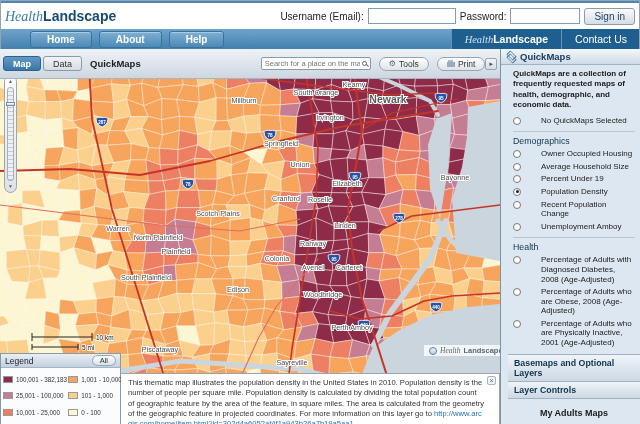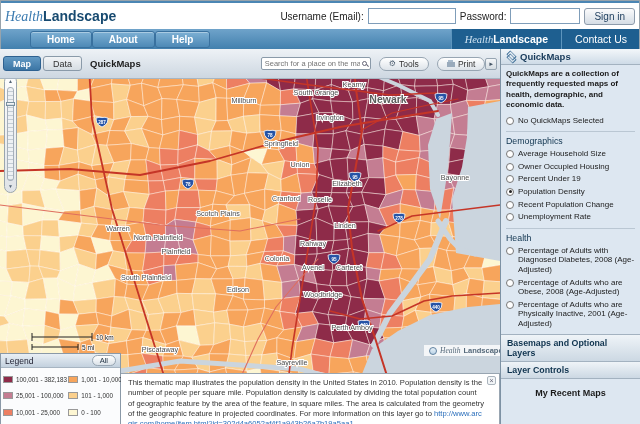--- a/index.html
+++ b/index.html
@@ -9,21 +9,21 @@
   .header{height:25px;display:flex;align-items:center;padding:13px 5px;background:#fff}
   .logo{font-size:14px;white-space:nowrap}
   .logo-health{font-family:"Liberation Serif",serif;font-style:italic;color:#3a7ab0}
   .logo-land{color:#174a70;font-weight:bold}
   .login{margin-left:auto;display:flex;align-items:center;gap:4px}
   .login label{font-size:10px;color:#222;white-space:nowrap}
   .login input{width:88px;height:16px;border:1px solid #7f9db9;font-size:10px;padding:0 2px}
   .login input.pw{width:70px}
   .signin{font-size:10px;padding:2px 9px;background:linear-gradient(#fbfbfc,#d5dde5);border:1px solid #8d9bab;border-radius:3px;color:#1c3c5c;cursor:pointer}
   .nav{height:20px;background:linear-gradient(#6fa3ca,#4280ae);display:flex;align-items:stretch}
-  .nav-items{display:flex;align-items:center;gap:0;padding-left:30px}
+  .nav-items{display:flex;align-items:center;gap:7px;padding-left:30px}
   .nav-btn{color:#fff;font-weight:bold;font-size:10px;padding:2px 16px;background:linear-gradient(#7db0d4,#4d89b6);border:1px solid #39719f;border-radius:3px;box-shadow:inset 0 1px 0 rgba(255,255,255,.35);cursor:pointer}
   .nav-right{margin-left:auto;display:flex;align-items:stretch}
   .nav-right .box{display:flex;align-items:center;padding:0 13px;background:#1e5f90;color:#fff;font-size:10.5px;border-left:1px solid #5d95bd;cursor:pointer;white-space:nowrap}
   .box .logo-health{color:#cfe3f2}
   .box .logo-land{color:#fff;font-weight:bold}
   .main{position:relative;height:376px;display:flex}
   .map-area{position:relative;width:500px;height:100%;overflow:hidden;background:#f6a55c}
   #map-svg{position:absolute;left:0;top:0}
   svg text{font-family:"Liberation Sans",sans-serif}
   text.city{font-size:7.2px;fill:#4b4b4b;paint-order:stroke;stroke:#ffffff;stroke-width:2px;text-anchor:middle}
@@ -62,23 +62,23 @@
   .attribution{position:absolute;left:424px;top:296px;z-index:5;display:flex;align-items:center;gap:3px;background:rgba(255,255,255,.78);padding:1px 5px;font-size:7.5px;color:#55697a;white-space:nowrap}
   .globe{width:8px;height:8px;border-radius:50%;border:1px solid #5f81a0;background:linear-gradient(#e8f1f8,#b9d2e6);flex:none}
   .attr-health{font-family:"Liberation Serif",serif;font-style:italic}
   .attr-land{font-weight:bold}
   .sidebar{width:140px;height:100%;border-left:1px solid #7d92a4;background:#dde7f1;display:flex;flex-direction:column;overflow:hidden}
   .sb-header{height:16px;background:linear-gradient(#f3f7fa,#cedbe7);border-bottom:1px solid #a3b2c0;display:flex;align-items:center;gap:4px;padding:0 5px;font-size:9.5px;font-weight:bold;color:#173a5a;flex:none}
   .layers-icon{width:10px;height:10px;position:relative;display:inline-block;flex:none}
   .layers-icon::before,.layers-icon::after{content:"";position:absolute;left:1px;width:7px;height:7px;border:1px solid #3a6c96;transform:rotate(45deg) scaleY(.6)}
   .layers-icon::before{top:-1px}
   .layers-icon::after{top:2px}
-  .sb-body{flex:1;padding:4px 5px 0 5px;overflow:hidden;font-size:8px;color:#1b1b1b}
+  .sb-body{flex:1;padding:4px 5px 0 12px;overflow:hidden;font-size:8px;color:#1b1b1b}
   .sb-intro{font-weight:bold;margin-bottom:5px;line-height:1.3}
-  .option{display:flex;align-items:flex-start;gap:4px;margin:3px 0;line-height:1.2;cursor:pointer}
+  .option{display:flex;align-items:flex-start;gap:20px;margin:3px 0;line-height:1.2;cursor:pointer}
   .radio{width:8px;height:8px;min-width:8px;border:1px solid #777;border-radius:50%;background:#fff;position:relative;margin-top:1px}
   .radio.sel::after{content:"";position:absolute;inset:1.5px;background:#222;border-radius:50%}
   .section-title{font-weight:normal;color:#10344f;font-size:8.8px;margin:6px 0 1px;border-top:1px solid #bac7d3;padding-top:4px}
   .accordions{margin:6px -5px 7px -5px}
   .accordion{background:linear-gradient(#eff4f8,#ccd8e3);border-top:1px solid #a3b2c0;border-bottom:1px solid #a3b2c0;padding:3px 6px;font-weight:bold;font-size:8.8px;color:#10344f;cursor:pointer}
   .accordion + .accordion{border-top:none}
   .recent-title{text-align:center;font-weight:bold;font-size:9px;margin-top:9px}
 </style>
 </head>
 <body>
@@ -1145,58 +1145,58 @@
     <div class="sb-body">
       <div class="sb-intro">QuickMaps are a collection of frequently requested maps of health, demographic, and economic data.</div>
       <div>
           <div class="option">
             <span class="radio"></span>
             <span>No QuickMaps Selected</span>
           </div>
           <div class="section-title">Demographics</div>
           <div class="option">
             <span class="radio"></span>
-            <span>Average Household Size</span>
+            <span>Owner Occupied Housing</span>
           </div>
           <div class="option">
             <span class="radio"></span>
-            <span>Owner Occupied Housing</span>
+            <span>Average Household Size</span>
           </div>
           <div class="option">
             <span class="radio"></span>
             <span>Percent Under 19</span>
           </div>
           <div class="option">
             <span class="radio sel"></span>
             <span>Population Density</span>
           </div>
           <div class="option">
             <span class="radio"></span>
             <span>Recent Population Change</span>
           </div>
           <div class="option">
             <span class="radio"></span>
-            <span>Unemployment Rate</span>
+            <span>Unemployment Amboy</span>
           </div>
           <div class="section-title">Health</div>
           <div class="option">
             <span class="radio"></span>
             <span>Percentage of Adults with Diagnosed Diabetes, 2008 (Age-Adjusted)</span>
           </div>
           <div class="option">
             <span class="radio"></span>
             <span>Percentage of Adults who are Obese, 2008 (Age-Adjusted)</span>
           </div>
           <div class="option">
             <span class="radio"></span>
             <span>Percentage of Adults who are Physically Inactive, 2001 (Age-Adjusted)</span>
           </div>
         </div>
       <div class="accordions">
           <div class="accordion">Basemaps and Optional Layers</div>
           <div class="accordion">Layer Controls</div>
         </div>
-      <div class="recent-title">My Recent Maps</div>
+      <div class="recent-title">My Adults Maps</div>
 
     </div>
   </div>
 
 </div>
 
 </body></html>

